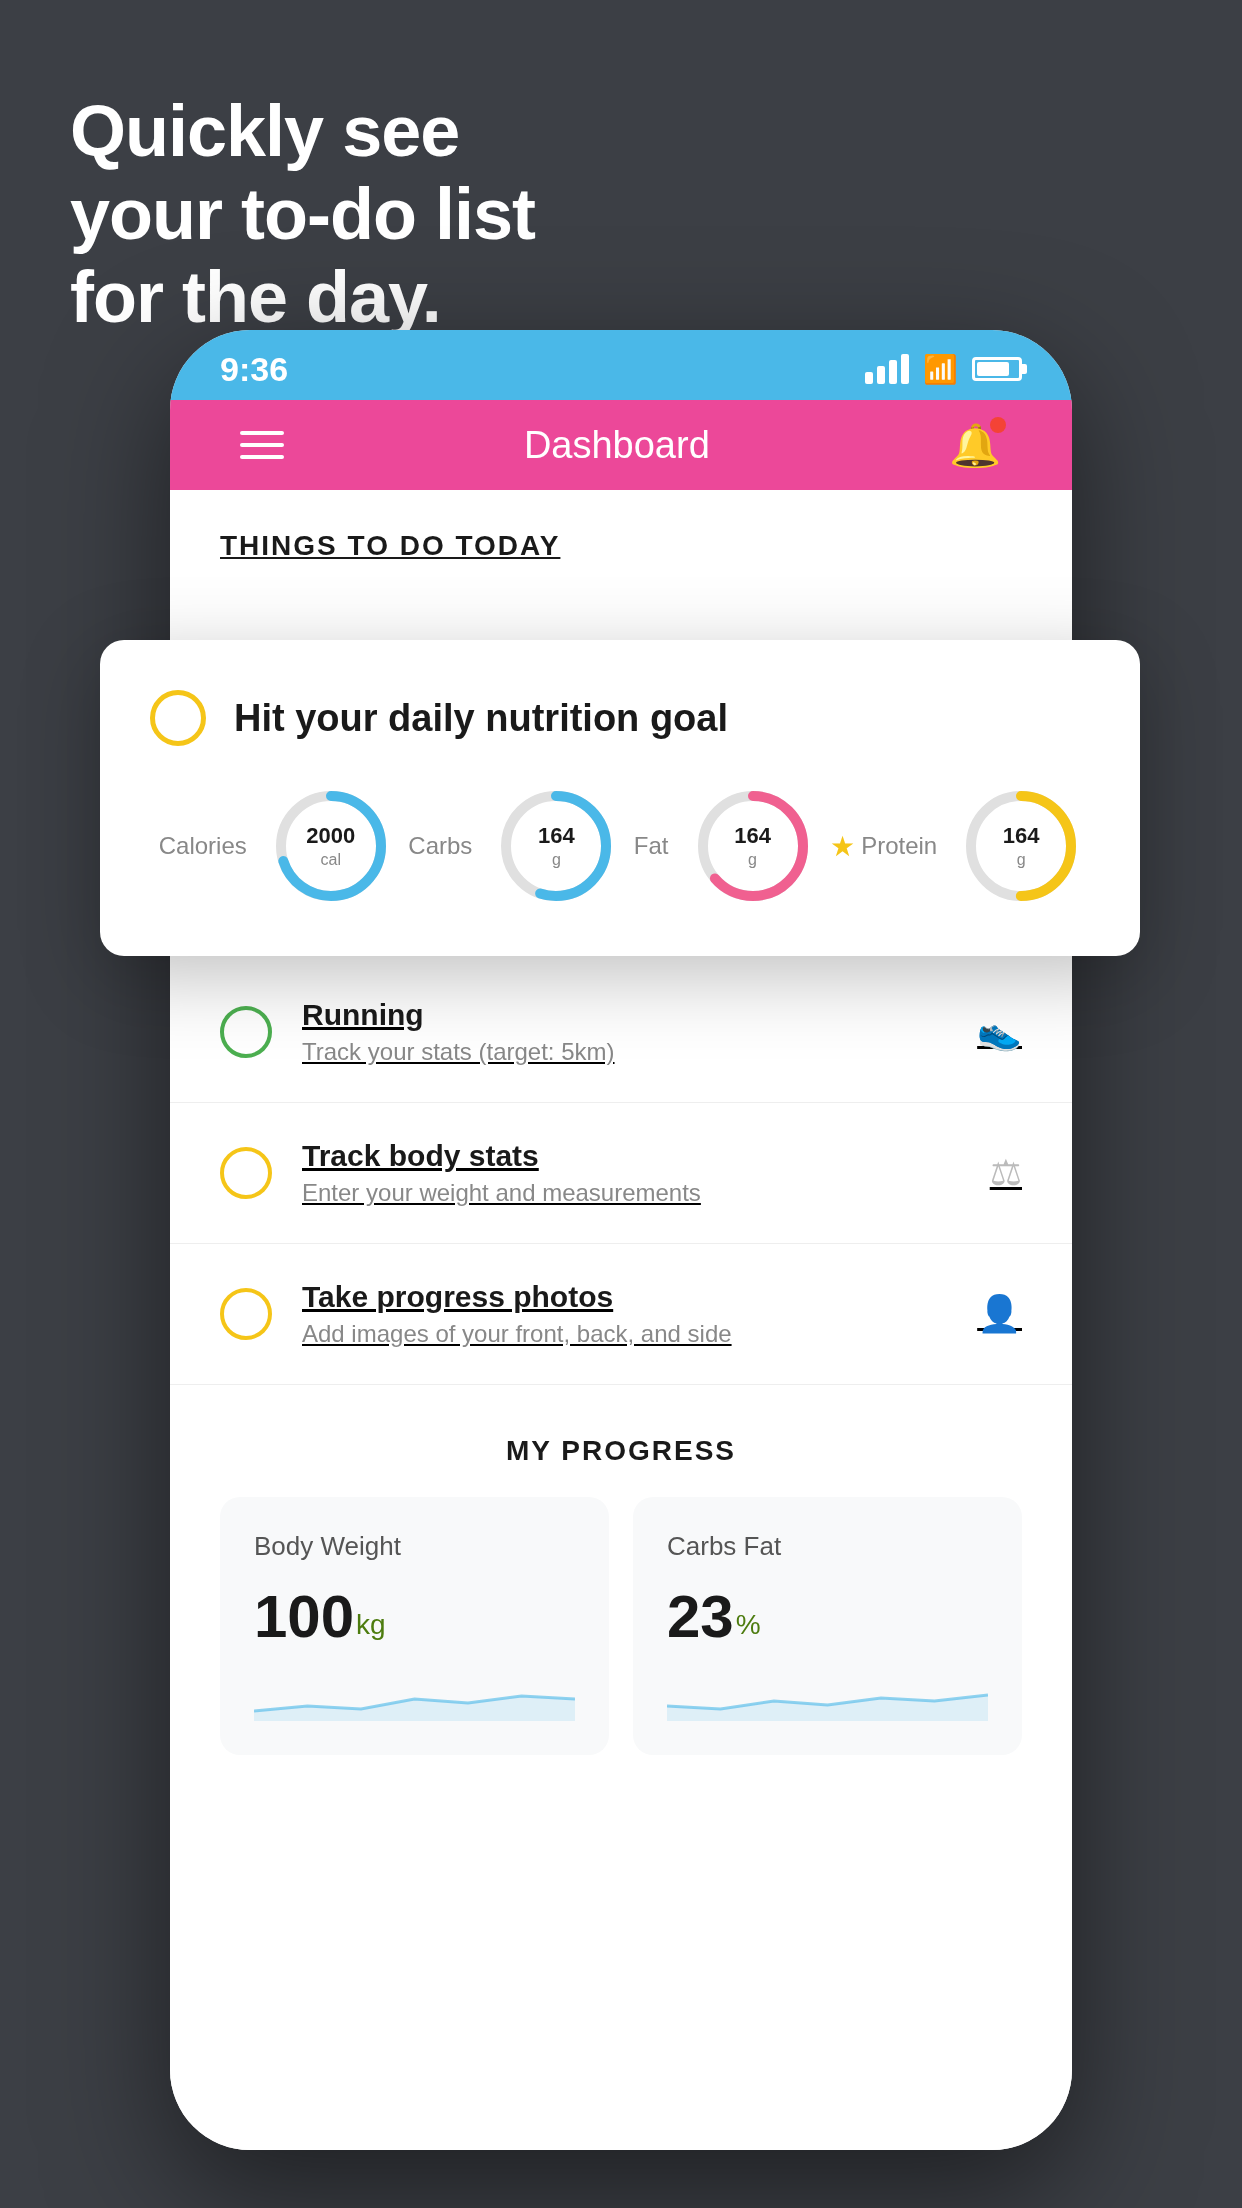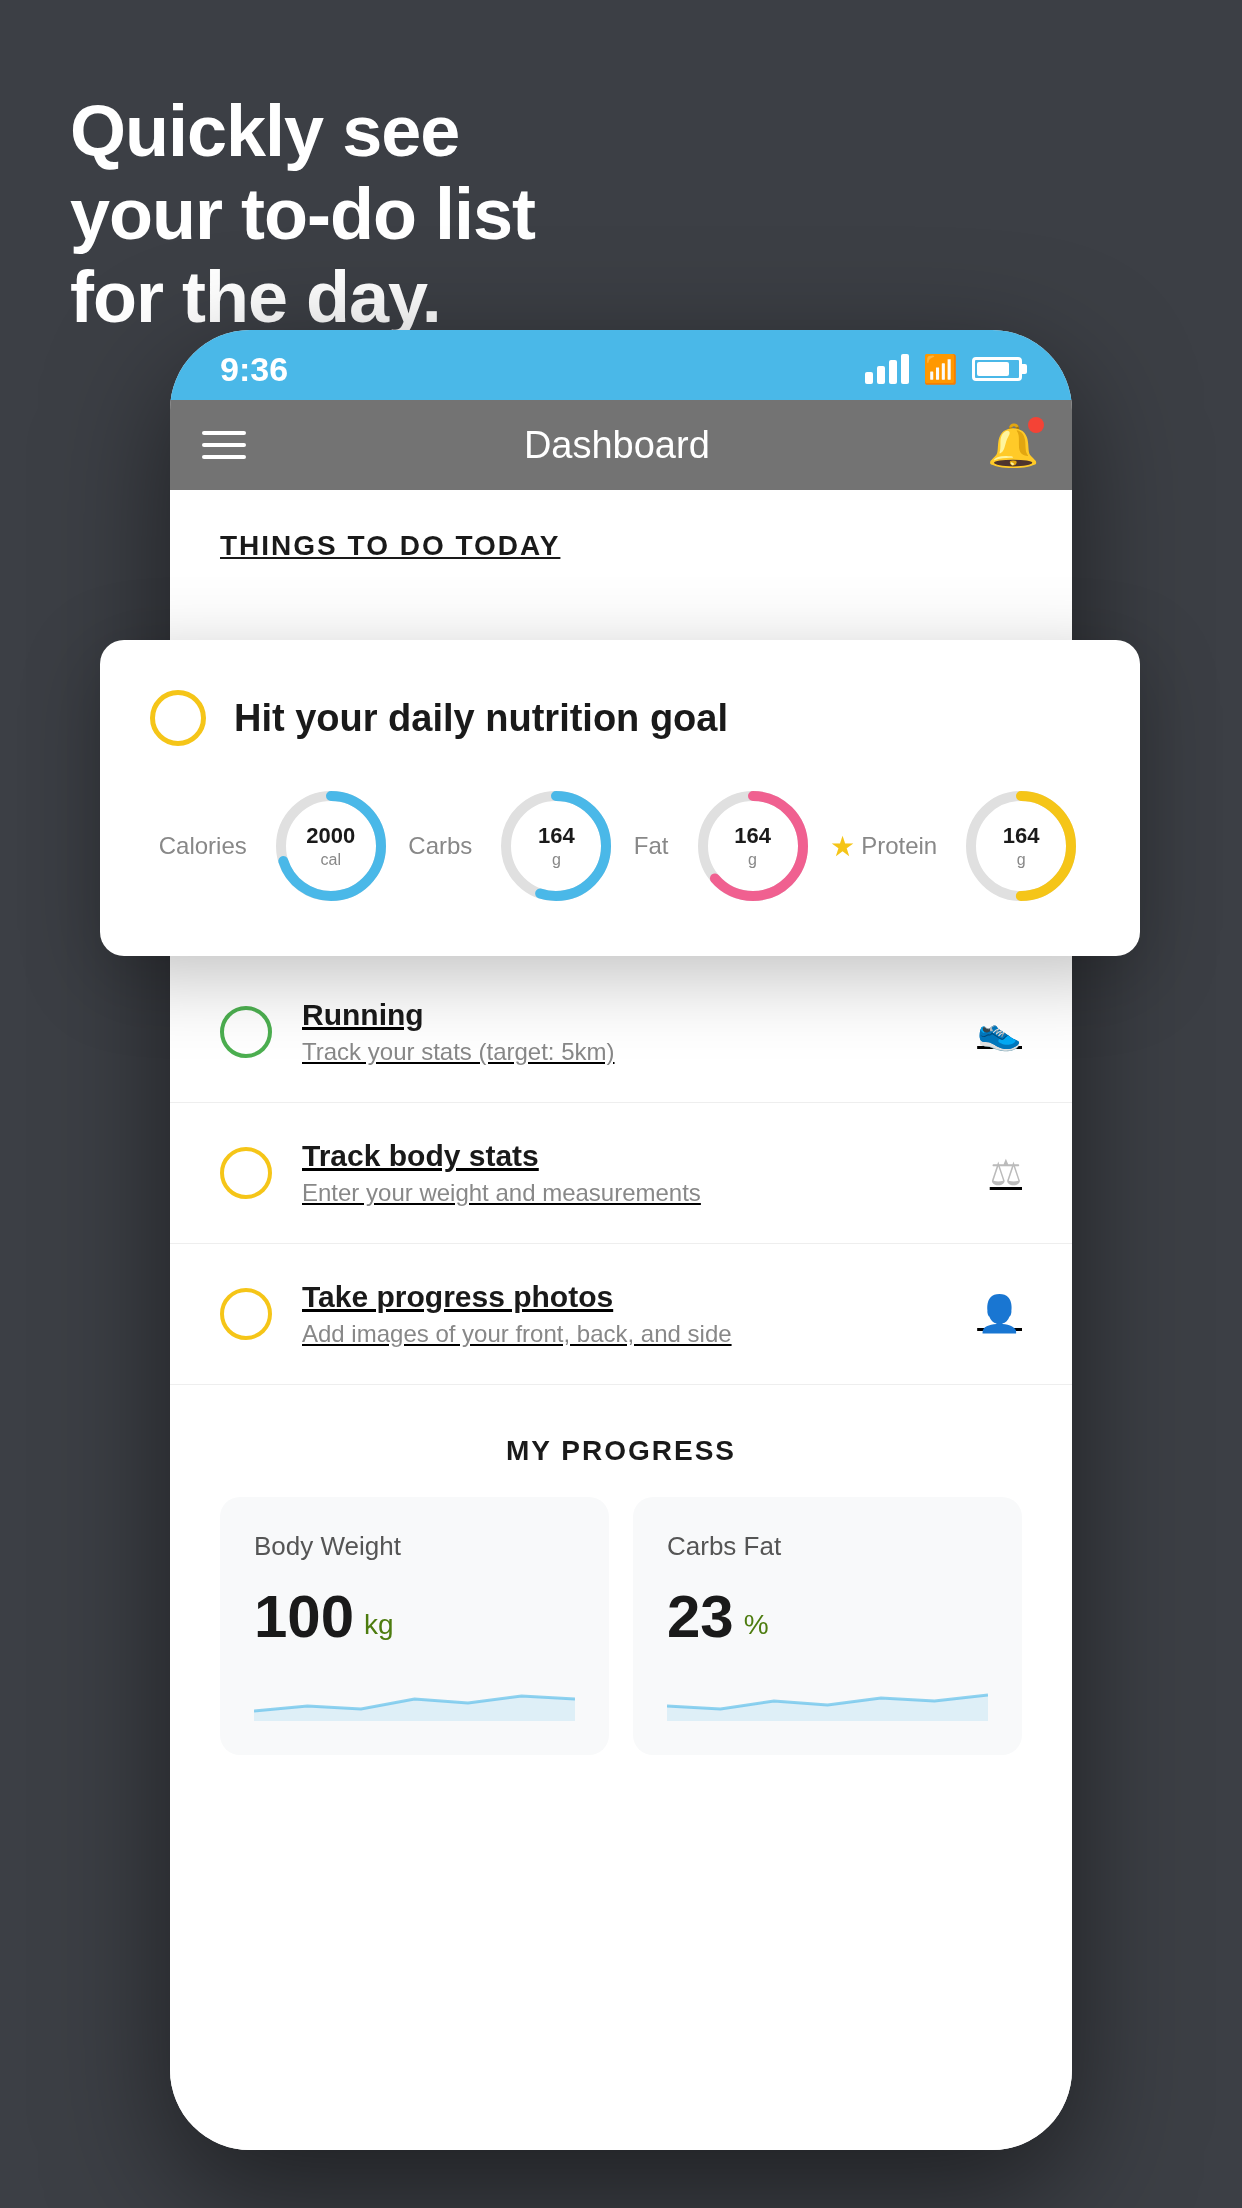--- a/index.html
+++ b/index.html
@@ -105,25 +105,25 @@
     }
     .battery-fill {
       background: #fff;
       height: 100%;
       width: 80%;
       border-radius: 2px;
     }
 
     
     .nav-bar {
-      background: #737373;
+      background: #ec4899;
       display: flex;
       align-items: center;
       justify-content: space-between;
-      padding: 0 32px;
+      padding: 0 70px;
       height: 90px;
     }
     .hamburger {
       display: flex;
       flex-direction: column;
       gap: 8px;
       cursor: pointer;
     }
     .hamburger span {
       display: block;
@@ -314,21 +314,21 @@
       font-size: 26px;
       color: #555;
       margin-bottom: 20px;
     }
     .progress-value {
       font-size: 60px;
       font-weight: 800;
       color: #1a1a1a;
       display: flex;
       align-items: flex-end;
-      gap: 10px;
+      gap: 2px;
     }
     .progress-unit {
       font-size: 28px;
       font-weight: 400;
       color: #4d7c0f;
       margin-bottom: 10px;
     }
     .mini-chart {
       margin-top: 20px;
       height: 50px;

